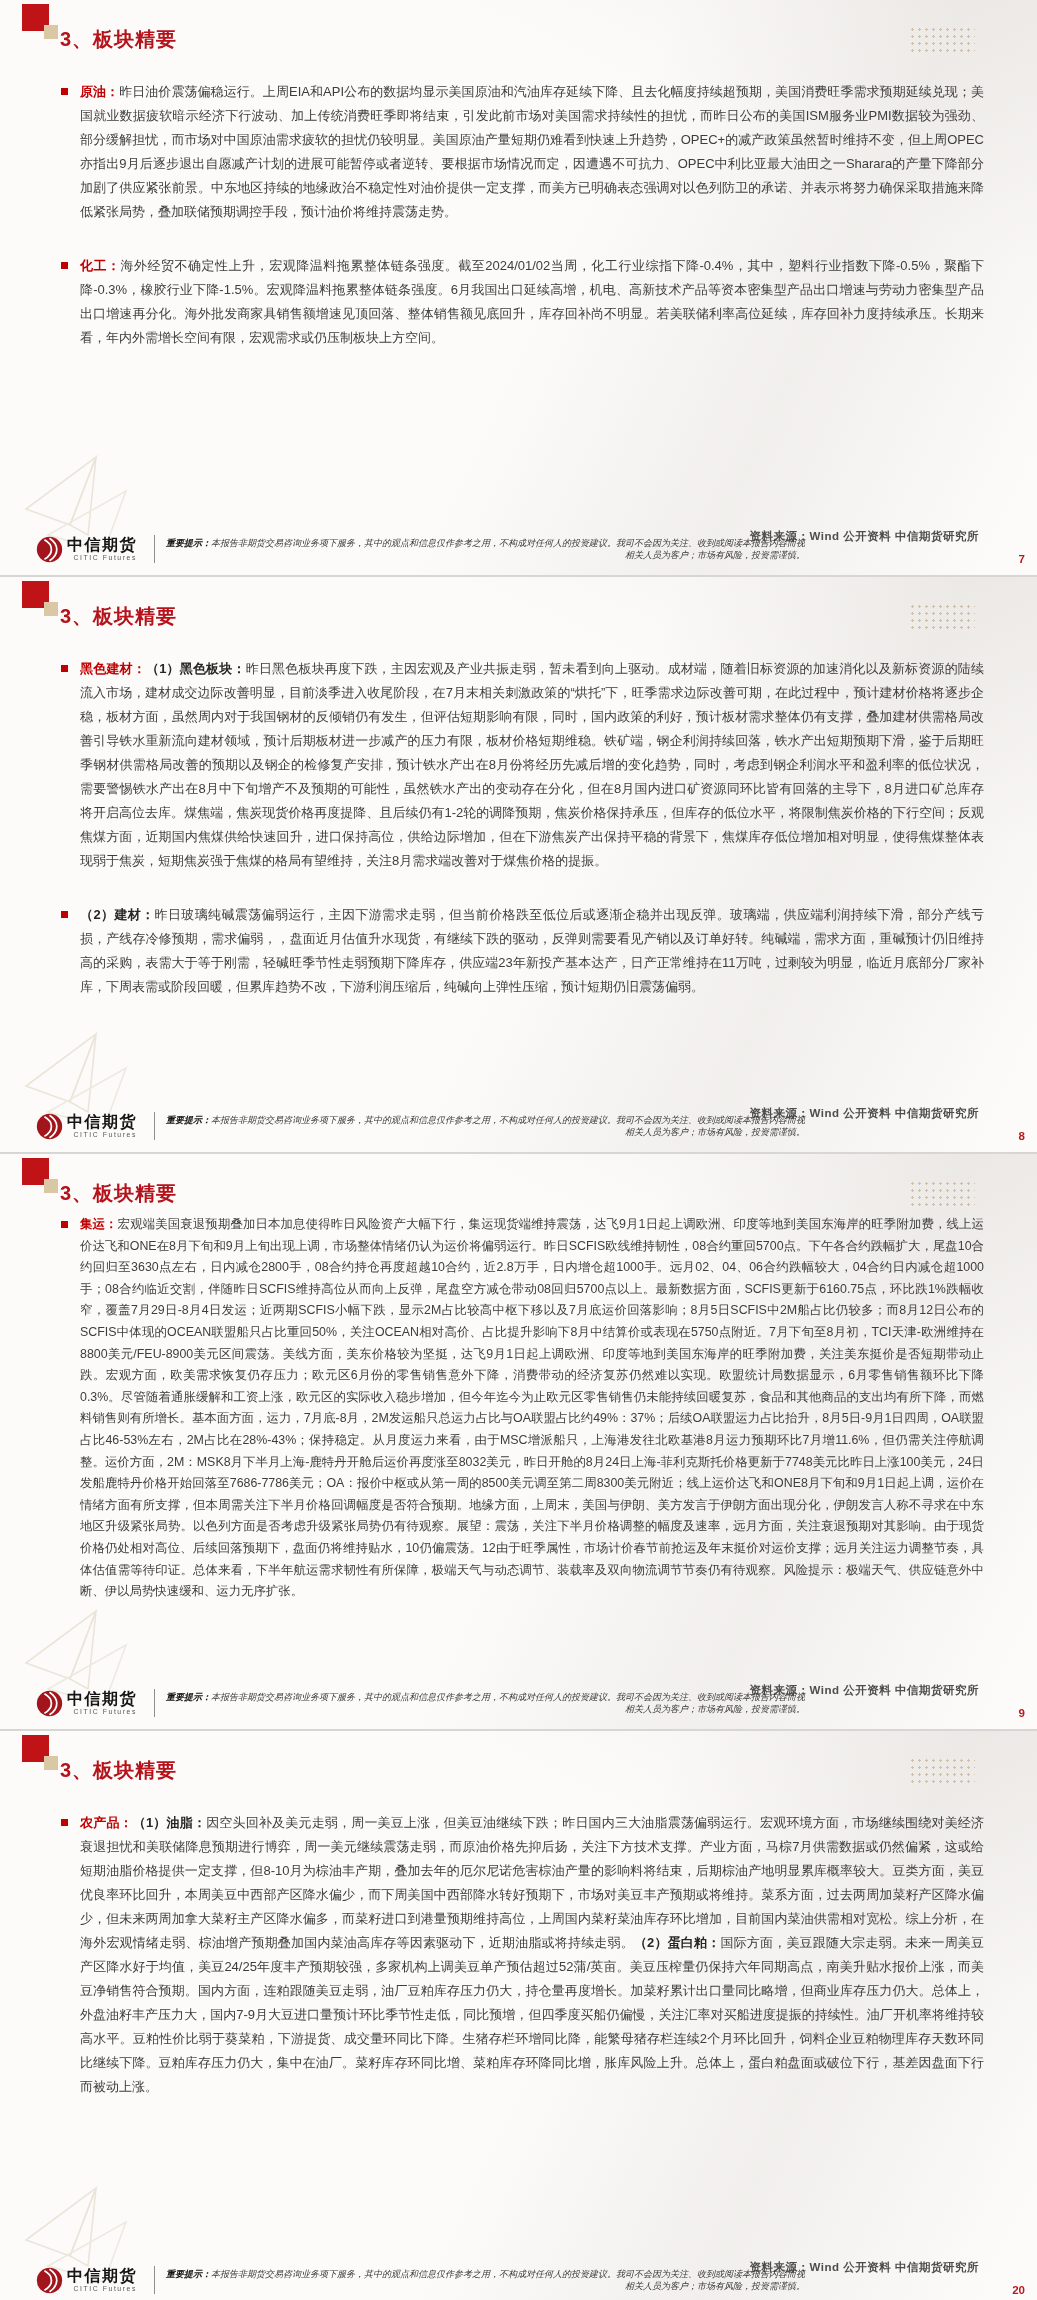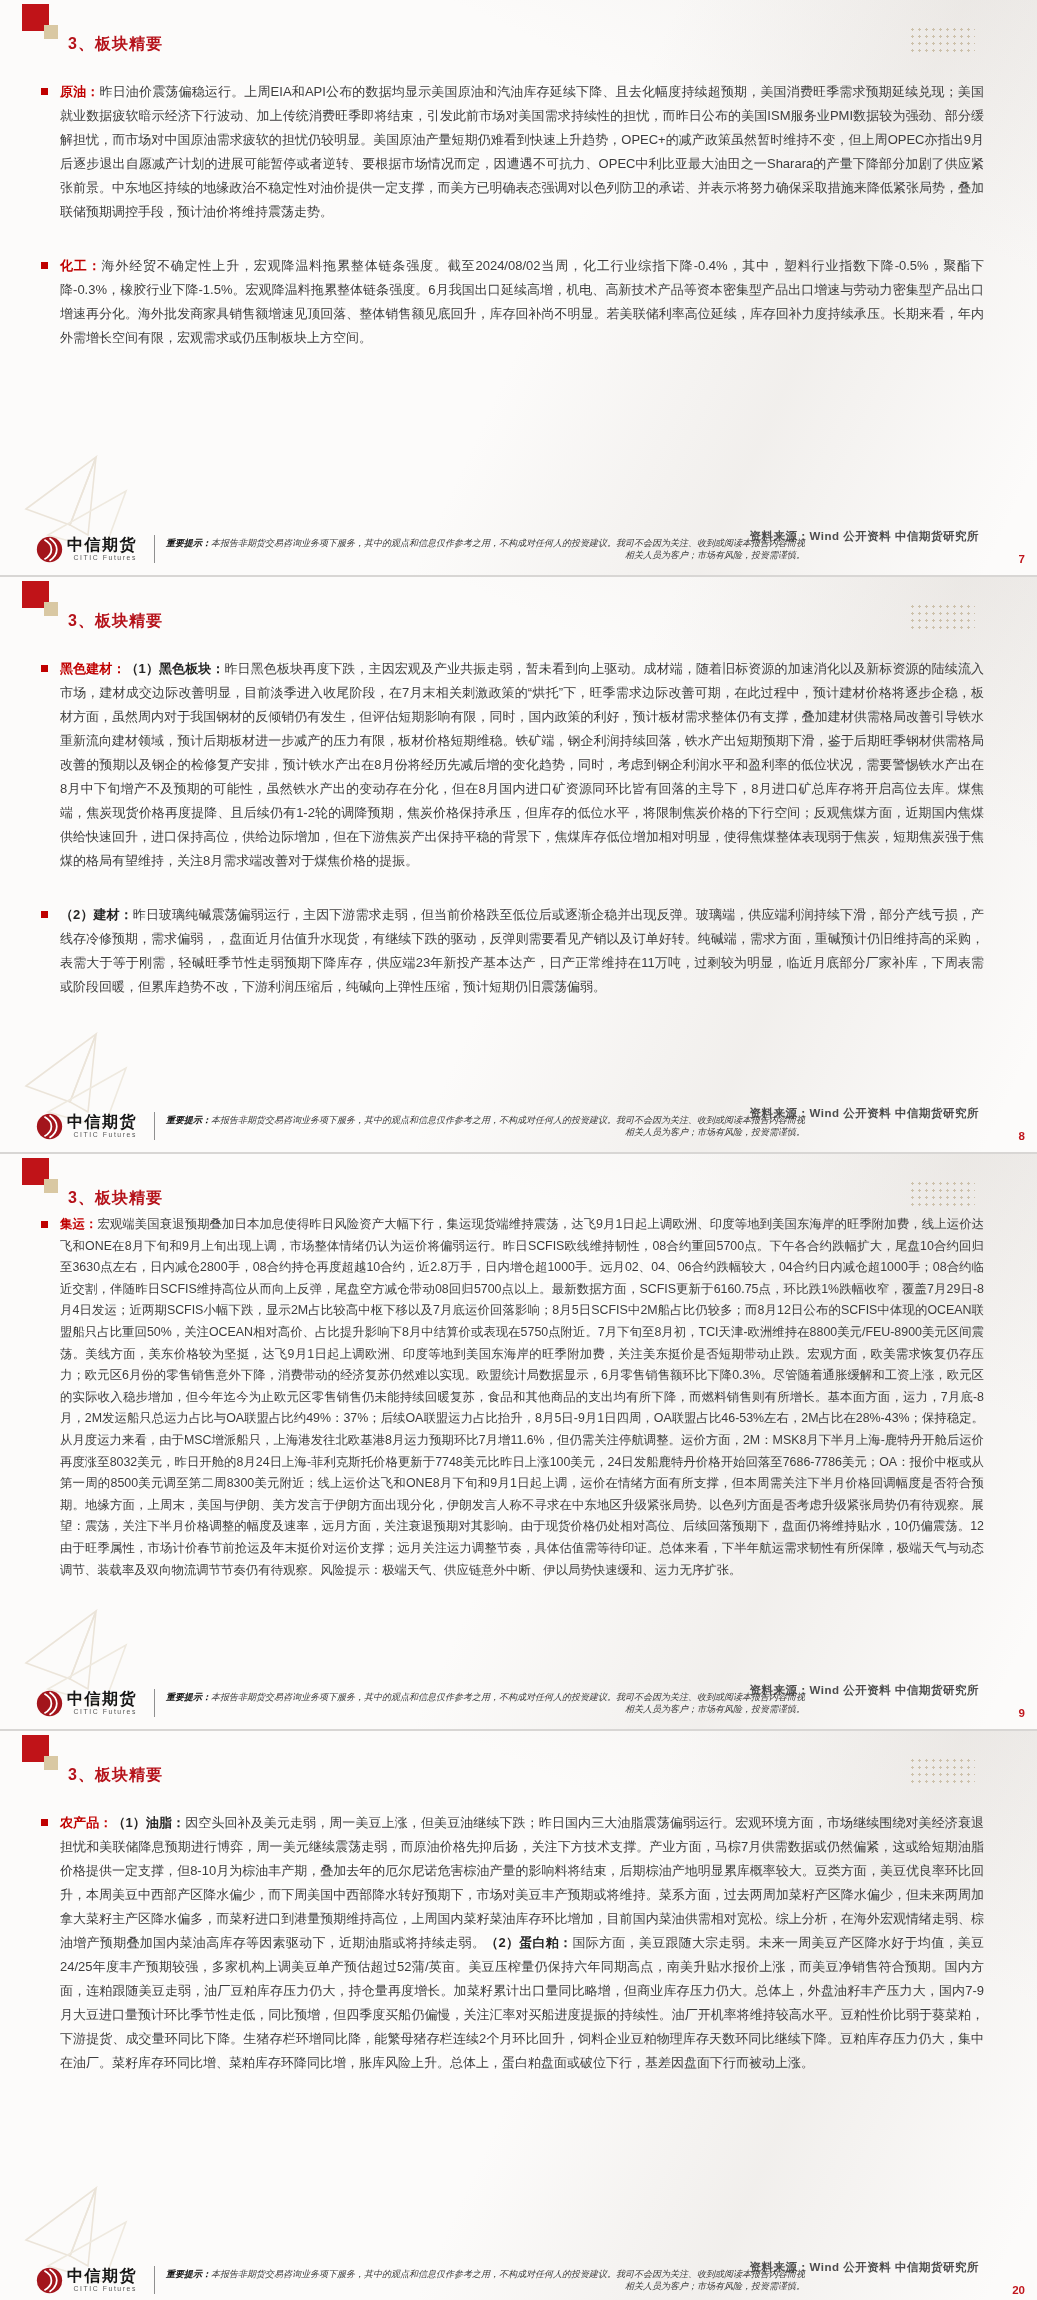--- a/index.html
+++ b/index.html
@@ -8,30 +8,30 @@
     background:
       linear-gradient(205deg, rgba(208,202,196,.20) 0%, rgba(255,255,255,0) 26%),
       linear-gradient(115deg, rgba(255,255,255,0) 52%, rgba(203,196,188,.22) 74%, rgba(255,255,255,0) 96%),
       linear-gradient(0deg,#fcfbfa,#fcfbfa);
   }
   .slide + .slide{border-top:2px solid #d8d6d4;}
   
   .deco-squares{position:absolute;top:4px;left:22px;width:40px;height:36px;}
   .sq-big{position:absolute;top:0;left:0;width:27px;height:27px;background:#c01318;}
   .sq-small{position:absolute;top:21px;left:22px;width:14px;height:14px;background:#d9c8a3;}
-  .slide-title{position:absolute;top:26px;left:60px;margin:8px;font-size:16px;font-weight:bold;
+  .slide-title{position:absolute;top:26px;left:60px;margin:0;font-size:20px;font-weight:bold;
     color:#b5121a;letter-spacing:1px;font-family:"Liberation Sans","DejaVu Sans",sans-serif;}
   
   .dots{position:absolute;top:26px;right:62px;width:66px;height:26px;opacity:.85;
     background-image:radial-gradient(#c6b99f 1.2px, rgba(0,0,0,0) 1.4px);
     background-size:7px 7px;}
   
   .watermark{position:absolute;left:18px;bottom:16px;width:130px;height:120px;opacity:.55;pointer-events:none;}
   
-  .content{position:absolute;top:80px;left:0;right:3px;padding:0 50px 0 60px;}
+  .content{position:absolute;top:80px;left:0;right:3px;padding:0 50px 0 80px;}
   .dense .content{top:60px;}
   .bullet{position:relative;margin:0 0 30px 0;}
   .dense .bullet{margin-bottom:18px;}
   .para{margin:0;text-align:justify;font-size:13px;line-height:24px;color:#3d3d3d;}
   .dense .para{font-size:12.4px;line-height:21.6px;}
   .marker{position:absolute;left:-19px;top:8px;width:7px;height:7px;background:#c00000;}
   .dense .marker{top:7px;}
   .label{color:#c00000;font-weight:bold;}
   .bold{font-weight:bold;color:#262626;}
   .plain{color:#3d3d3d;}
@@ -67,21 +67,21 @@
         <path d="M30 96 L108 52 L86 112 Z" stroke="#e4dbc9"></path>
       </g>
     </svg>
     <div class="content">
         <div class="bullet">
           <span class="marker"></span>
           <p class="para"><span class="label">原油：</span><span class="plain">昨日油价震荡偏稳运行。上周EIA和API公布的数据均显示美国原油和汽油库存延续下降、且去化幅度持续超预期，美国消费旺季需求预期延续兑现；美国就业数据疲软暗示经济下行波动、加上传统消费旺季即将结束，引发此前市场对美国需求持续性的担忧，而昨日公布的美国ISM服务业PMI数据较为强劲、部分缓解担忧，而市场对中国原油需求疲软的担忧仍较明显。美国原油产量短期仍难看到快速上升趋势，OPEC+的减产政策虽然暂时维持不变，但上周OPEC亦指出9月后逐步退出自愿减产计划的进展可能暂停或者逆转、要根据市场情况而定，因遭遇不可抗力、OPEC中利比亚最大油田之一Sharara的产量下降部分加剧了供应紧张前景。中东地区持续的地缘政治不稳定性对油价提供一定支撑，而美方已明确表态强调对以色列防卫的承诺、并表示将努力确保采取措施来降低紧张局势，叠加联储预期调控手段，预计油价将维持震荡走势。</span></p>
         </div>
         <div class="bullet">
           <span class="marker"></span>
-          <p class="para"><span class="label">化工：</span><span class="plain">海外经贸不确定性上升，宏观降温料拖累整体链条强度。截至2024/08/02当周，化工行业综指下降-0.4%，其中，塑料行业指数下降-0.5%，聚酯下降-0.3%，橡胶行业下降-1.5%。宏观降温料拖累整体链条强度。6月我国出口延续高增，机电、高新技术产品等资本密集型产品出口增速与劳动力密集型产品出口增速再分化。海外批发商家具销售额增速见顶回落、整体销售额见底回升，库存回补尚不明显。若美联储利率高位延续，库存回补力度持续承压。长期来看，年内外需增长空间有限，宏观需求或仍压制板块上方空间。</span></p>
+          <p class="para"><span class="label">化工：</span><span class="plain">海外经贸不确定性上升，宏观降温料拖累整体链条强度。截至2024/01/02当周，化工行业综指下降-0.4%，其中，塑料行业指数下降-0.5%，聚酯下降-0.3%，橡胶行业下降-1.5%。宏观降温料拖累整体链条强度。6月我国出口延续高增，机电、高新技术产品等资本密集型产品出口增速与劳动力密集型产品出口增速再分化。海外批发商家具销售额增速见顶回落、整体销售额见底回升，库存回补尚不明显。若美联储利率高位延续，库存回补力度持续承压。长期来看，年内外需增长空间有限，宏观需求或仍压制板块上方空间。</span></p>
         </div>
       </div>
     <div class="source-note">资料来源：Wind 公开资料 中信期货研究所</div>
     <footer class="slide-footer">
       <div class="logo">
         <svg class="emblem" viewBox="0 0 32 32">
           <circle cx="16" cy="16" r="15" fill="#a3151c"></circle>
           <path d="M10 4.5 C 21 10.5 21 21.5 10 27.5" stroke="#ffffff" stroke-width="2.1" fill="none"></path>
           <path d="M16 2.6 C 27.5 10 27.5 22 16 29.4" stroke="#ffffff" stroke-width="2.1" fill="none"></path>
         </svg>

